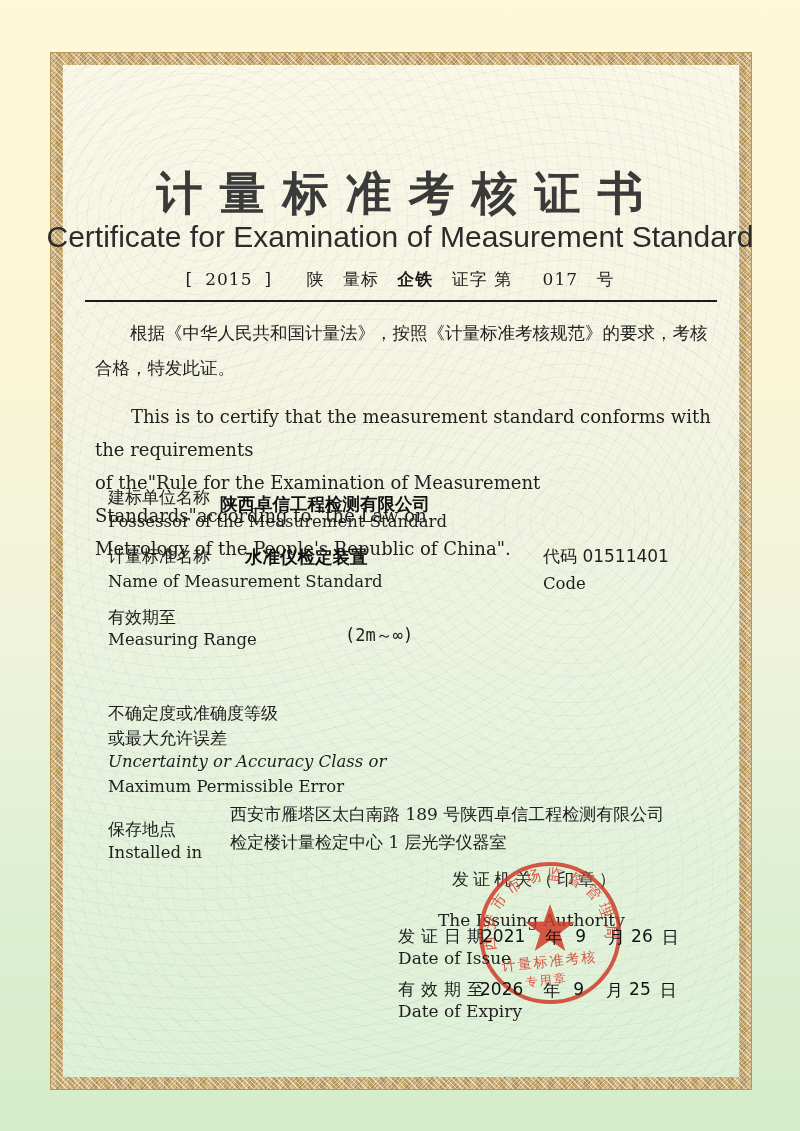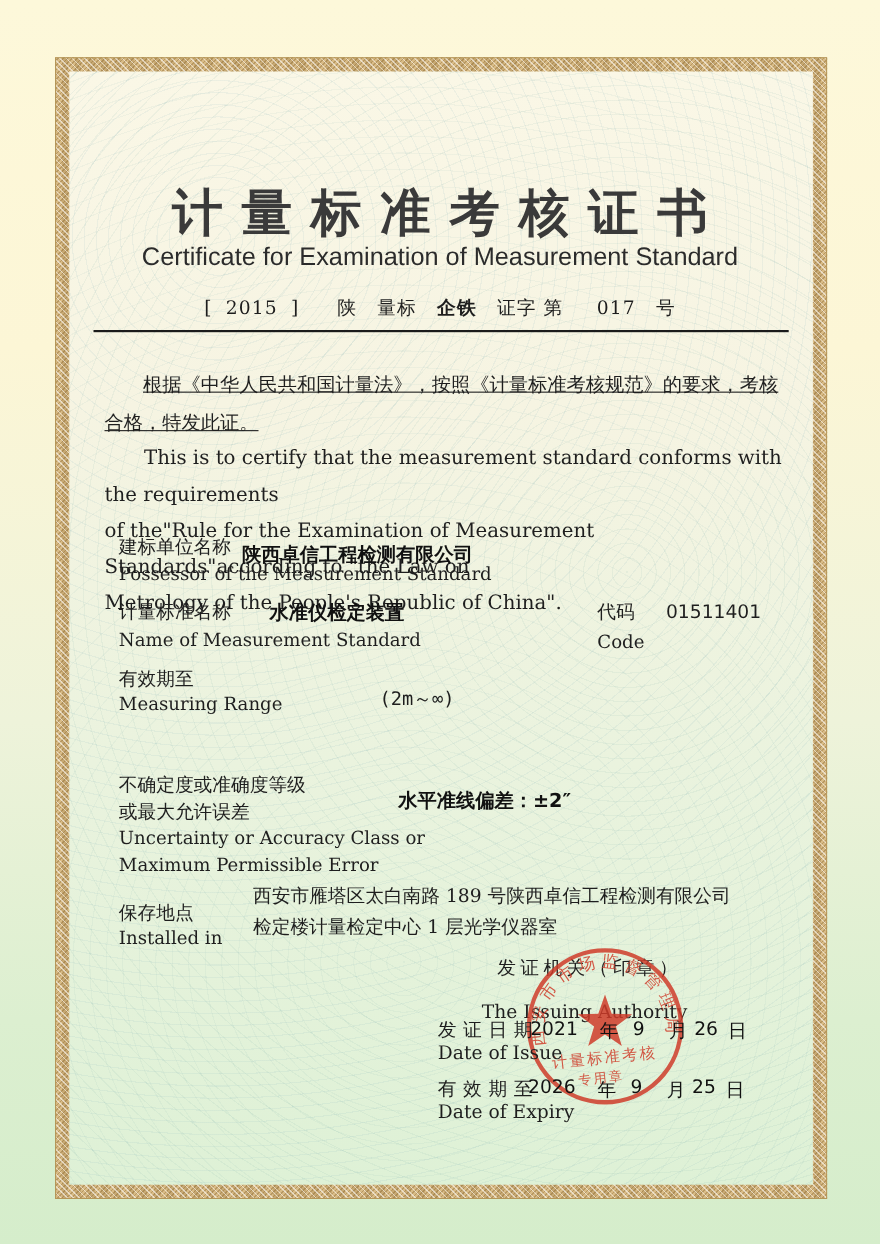--- a/index.html
+++ b/index.html
@@ -21,29 +21,29 @@
   .inner{
     position:absolute;left:13px;top:13px;right:13px;bottom:13px;
     background:
       repeating-radial-gradient(circle at 20% 15%,rgba(120,170,185,.10) 0 1px,rgba(0,0,0,0) 1px 11px),
       repeating-radial-gradient(circle at 75% 45%,rgba(110,165,160,.09) 0 1px,rgba(0,0,0,0) 1px 13px),
       repeating-radial-gradient(circle at 45% 80%,rgba(120,170,170,.08) 0 1px,rgba(0,0,0,0) 1px 15px),
       linear-gradient(180deg,#faf7e6 0%,#f6f4e2 30%,#eaf3de 62%,#def1d6 100%);
   }
   .abs{position:absolute;}
   .cn{font-family:"DejaVu Serif","Liberation Serif",serif;}
-  .sans{font-family:"DejaVu Sans","Liberation Sans",sans-serif;margin-left:23px;}
+  .sans{font-family:"DejaVu Sans","Liberation Sans",sans-serif;}
   .title-cn{
     left:0;top:163px;width:800px;text-align:center;
     font-size:46px;font-weight:bold;color:#3a3a3a;
     letter-spacing:17px;text-indent:17px;
   }
   .title-en{
     left:0;top:220px;width:800px;text-align:center;
-    font-size:23px;color:#2b2b2b;font-family:"Liberation Sans","DejaVu Sans",sans-serif;
+    font-size:30px;color:#2b2b2b;font-family:"Liberation Sans","DejaVu Sans",sans-serif;
   }
   .certno{left:0;top:268px;width:800px;text-align:center;font-size:17px;color:#1d1d1d;letter-spacing:1px;}
   .certno span{margin:0 6px;}
   .certno .b{font-family:"DejaVu Sans","Liberation Sans",sans-serif;font-weight:bold;}
   .rule{left:85px;top:300px;width:632px;height:2px;background:#1b1b1b;}
   .para{font-size:17.5px;line-height:35px;color:#1e1e1e;}
   .indent{text-indent:2em;}
   .lbl{font-size:17px;color:#1e1e1e;}
   .lbl-en{font-size:16.5px;color:#1e1e1e;}
   .val-b{font-family:"DejaVu Sans","Liberation Sans",sans-serif;font-weight:bold;font-size:17.5px;color:#111;}
@@ -71,21 +71,21 @@
     <span>[</span><span>2015</span><span>]</span>
     <span style="margin-left:22px">陕</span>
     <span>量标</span>
     <span class="b">企铁</span>
     <span>证字 第</span>
     <span style="margin-left:18px">017</span>
     <span>号</span>
   </div>
   <div class="abs rule"></div>
 
-  <div class="abs cn para" style="left:95px;top:333px;width:622px;text-decoration:underline;">
+  <div class="abs cn para" style="left:95px;top:316px;width:622px;">
     <div class="indent">根据《中华人民共和国计量法》，按照《计量标准考核规范》的要求，考核</div>
     <div>合格，特发此证。</div>
   </div>
   <div class="abs para" style="left:95px;top:400px;width:630px;font-size:18px;line-height:33px;">
     <div class="indent">This is to certify that the measurement standard conforms with the  requirements</div>
     <div>of the"Rule for the Examination of Measurement Standards"according to "the Law on</div>
     <div>Metrology of the People's Republic of China".</div>
   </div>
 
   <div class="abs lbl cn" style="left:108px;top:486px;">建标单位名称</div>
@@ -98,22 +98,21 @@
 
   <div class="abs lbl cn" style="left:543px;top:545px;"><span>代码</span>&nbsp;<span class="sans" style="font-size:17px">01511401</span></div>
   <div class="abs lbl-en" style="left:543px;top:574px;">Code</div>
 
   <div class="abs lbl cn" style="left:108px;top:606px;">有效期至</div>
   <div class="abs lbl-en" style="left:108px;top:630px;">Measuring Range</div>
   <div class="abs val-s mono" style="left:345px;top:624px;">(2m～∞)</div>
 
   <div class="abs lbl cn" style="left:108px;top:702px;">不确定度或准确度等级</div>
   <div class="abs lbl cn" style="left:108px;top:727px;">或最大允许误差</div>
-  <div class="abs val-b" style="left:362px;top:716px;">水平准线偏差：±2″</div>
-  <div class="abs lbl-en" style="left:108px;top:752px;">Uncertainty or Accuracy Class or</div>
+  <div class="abs lbl-en" style="left:108px;top:752px;font-style:italic;">Uncertainty or Accuracy Class or</div>
   <div class="abs lbl-en" style="left:108px;top:777px;">Maximum Permissible Error</div>
 
   <div class="abs lbl cn" style="left:108px;top:818px;">保存地点</div>
   <div class="abs lbl-en" style="left:108px;top:843px;">Installed in</div>
   <div class="abs val-s cn" style="left:230px;top:803px;">西安市雁塔区太白南路 189 号陕西卓信工程检测有限公司</div>
   <div class="abs val-s cn" style="left:230px;top:831px;">检定楼计量检定中心 1 层光学仪器室</div>
 
   <div class="abs lbl cn sp4" style="left:452px;top:868px;">发证机关（印章）</div>
   <div class="abs lbl-en" style="left:438px;top:892px;font-size:17px;margin-top:18px;">The Issuing Authority</div>
 

